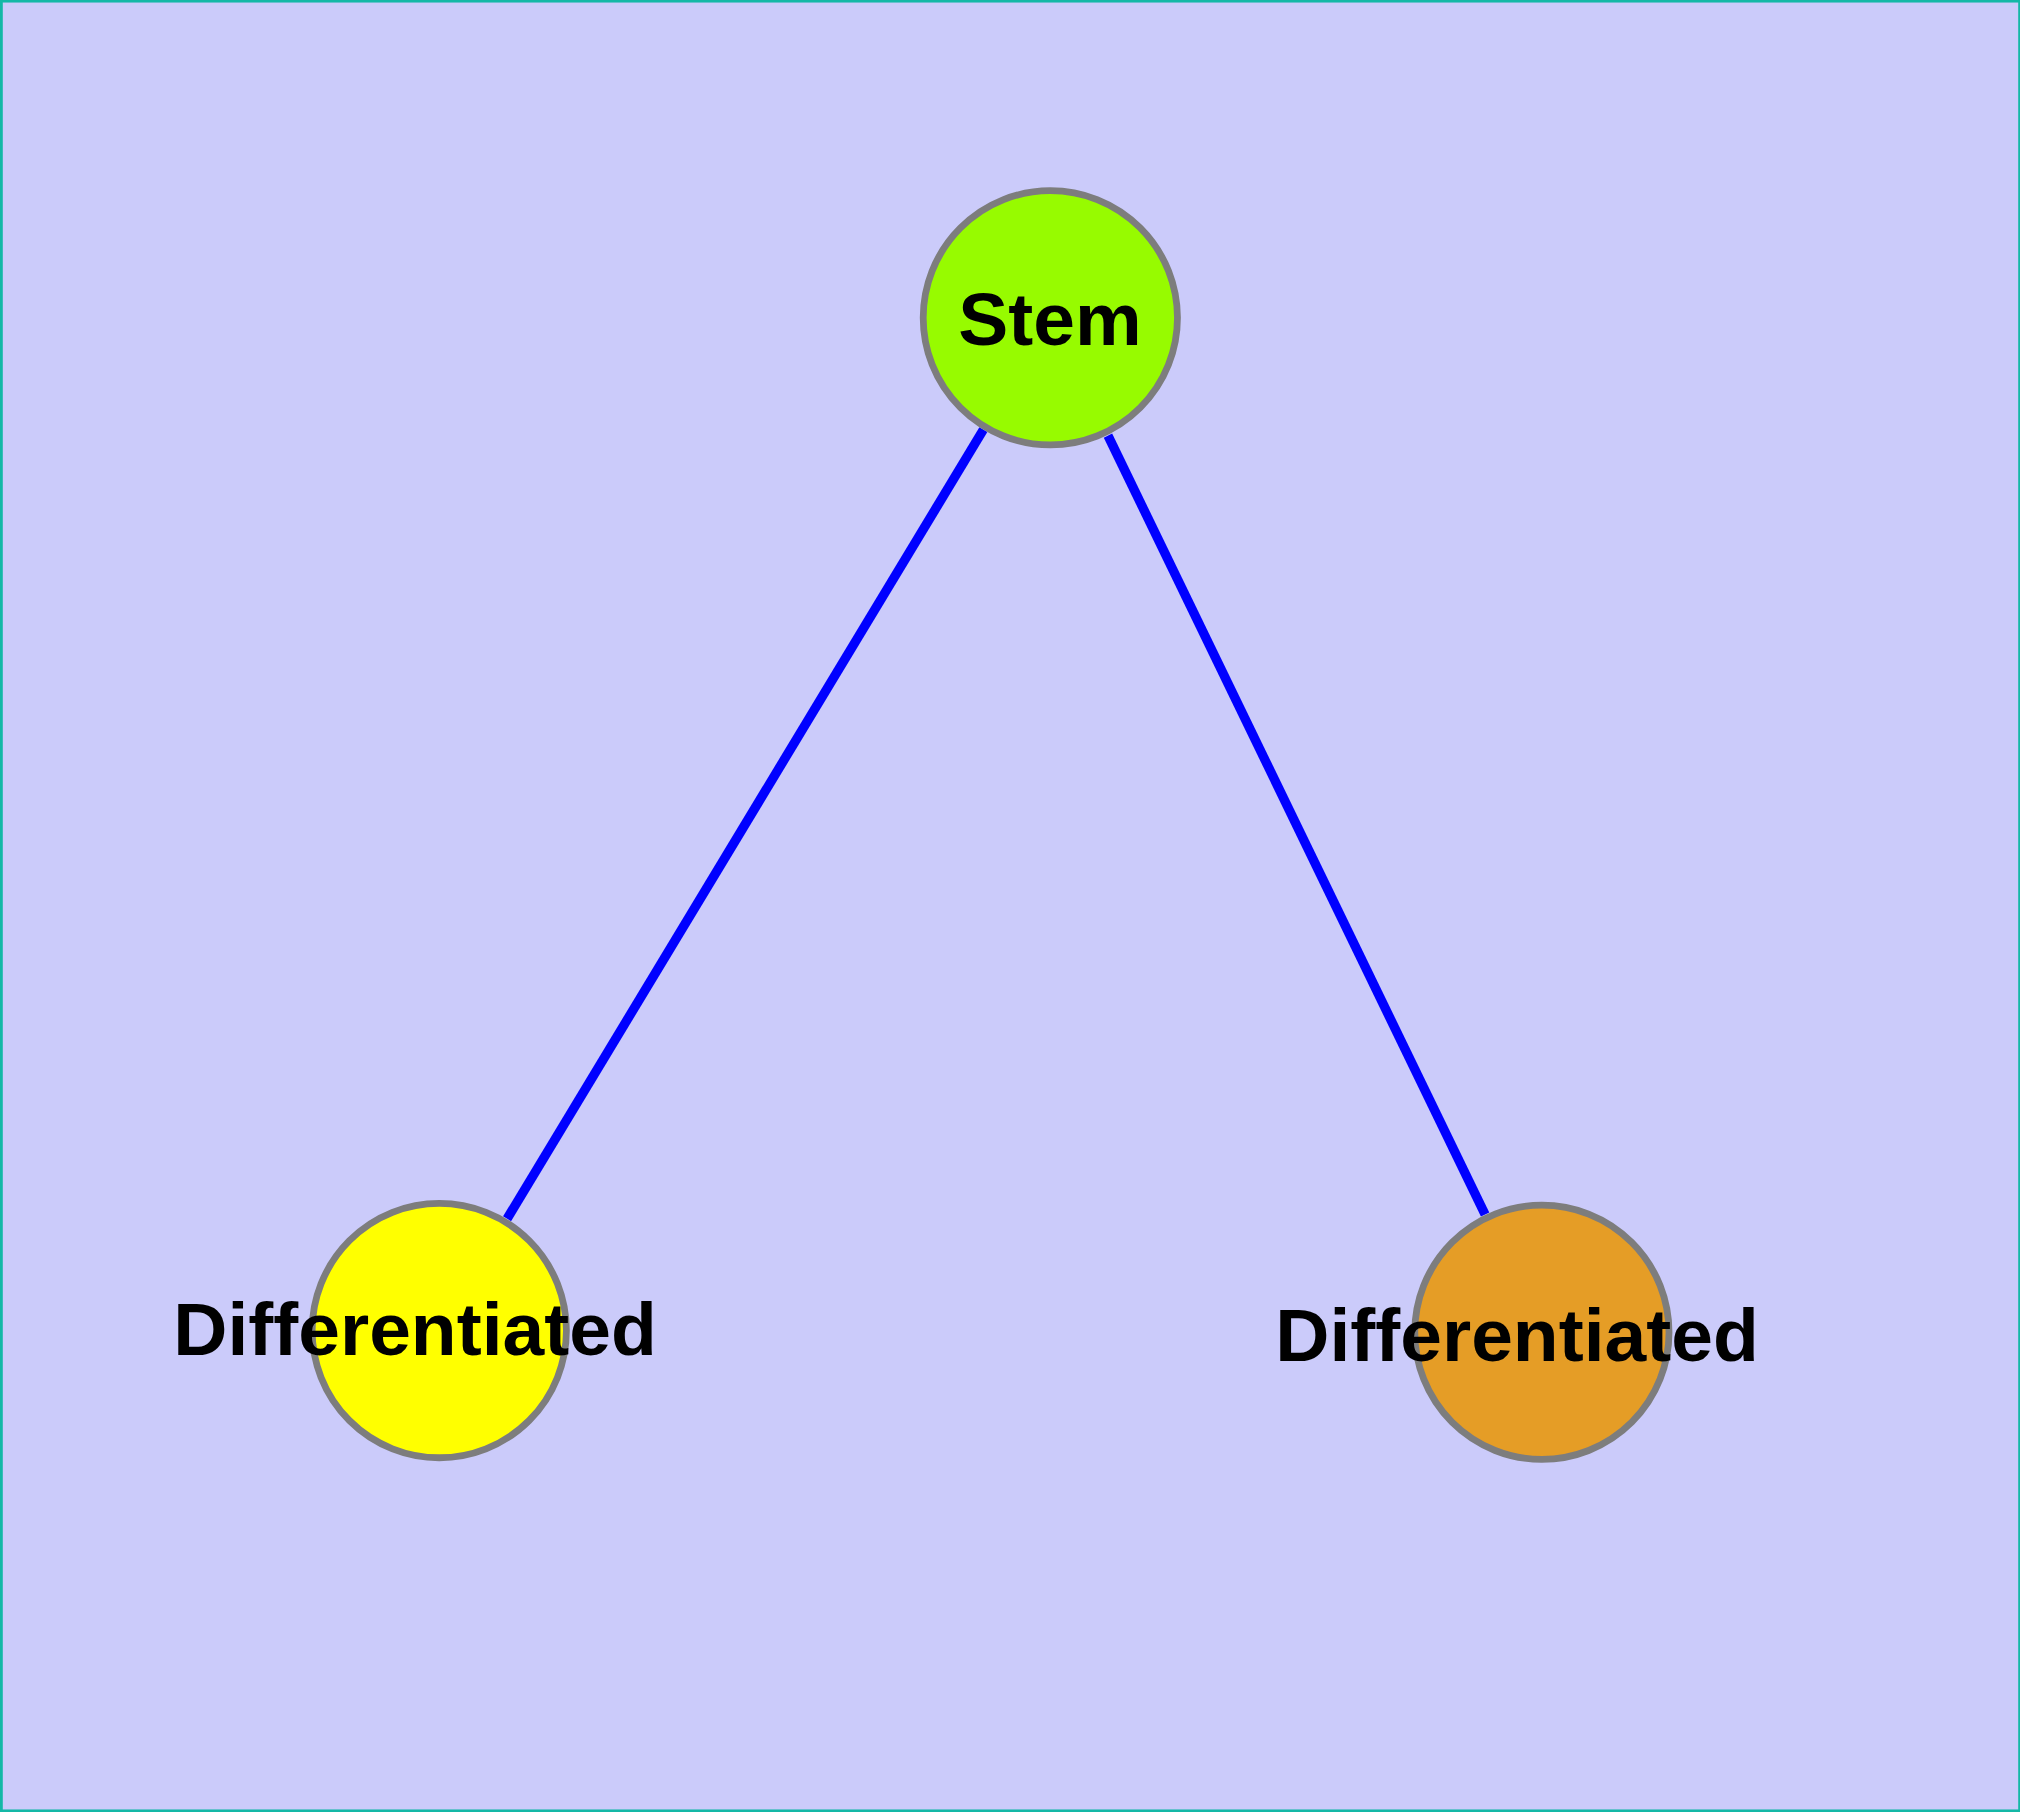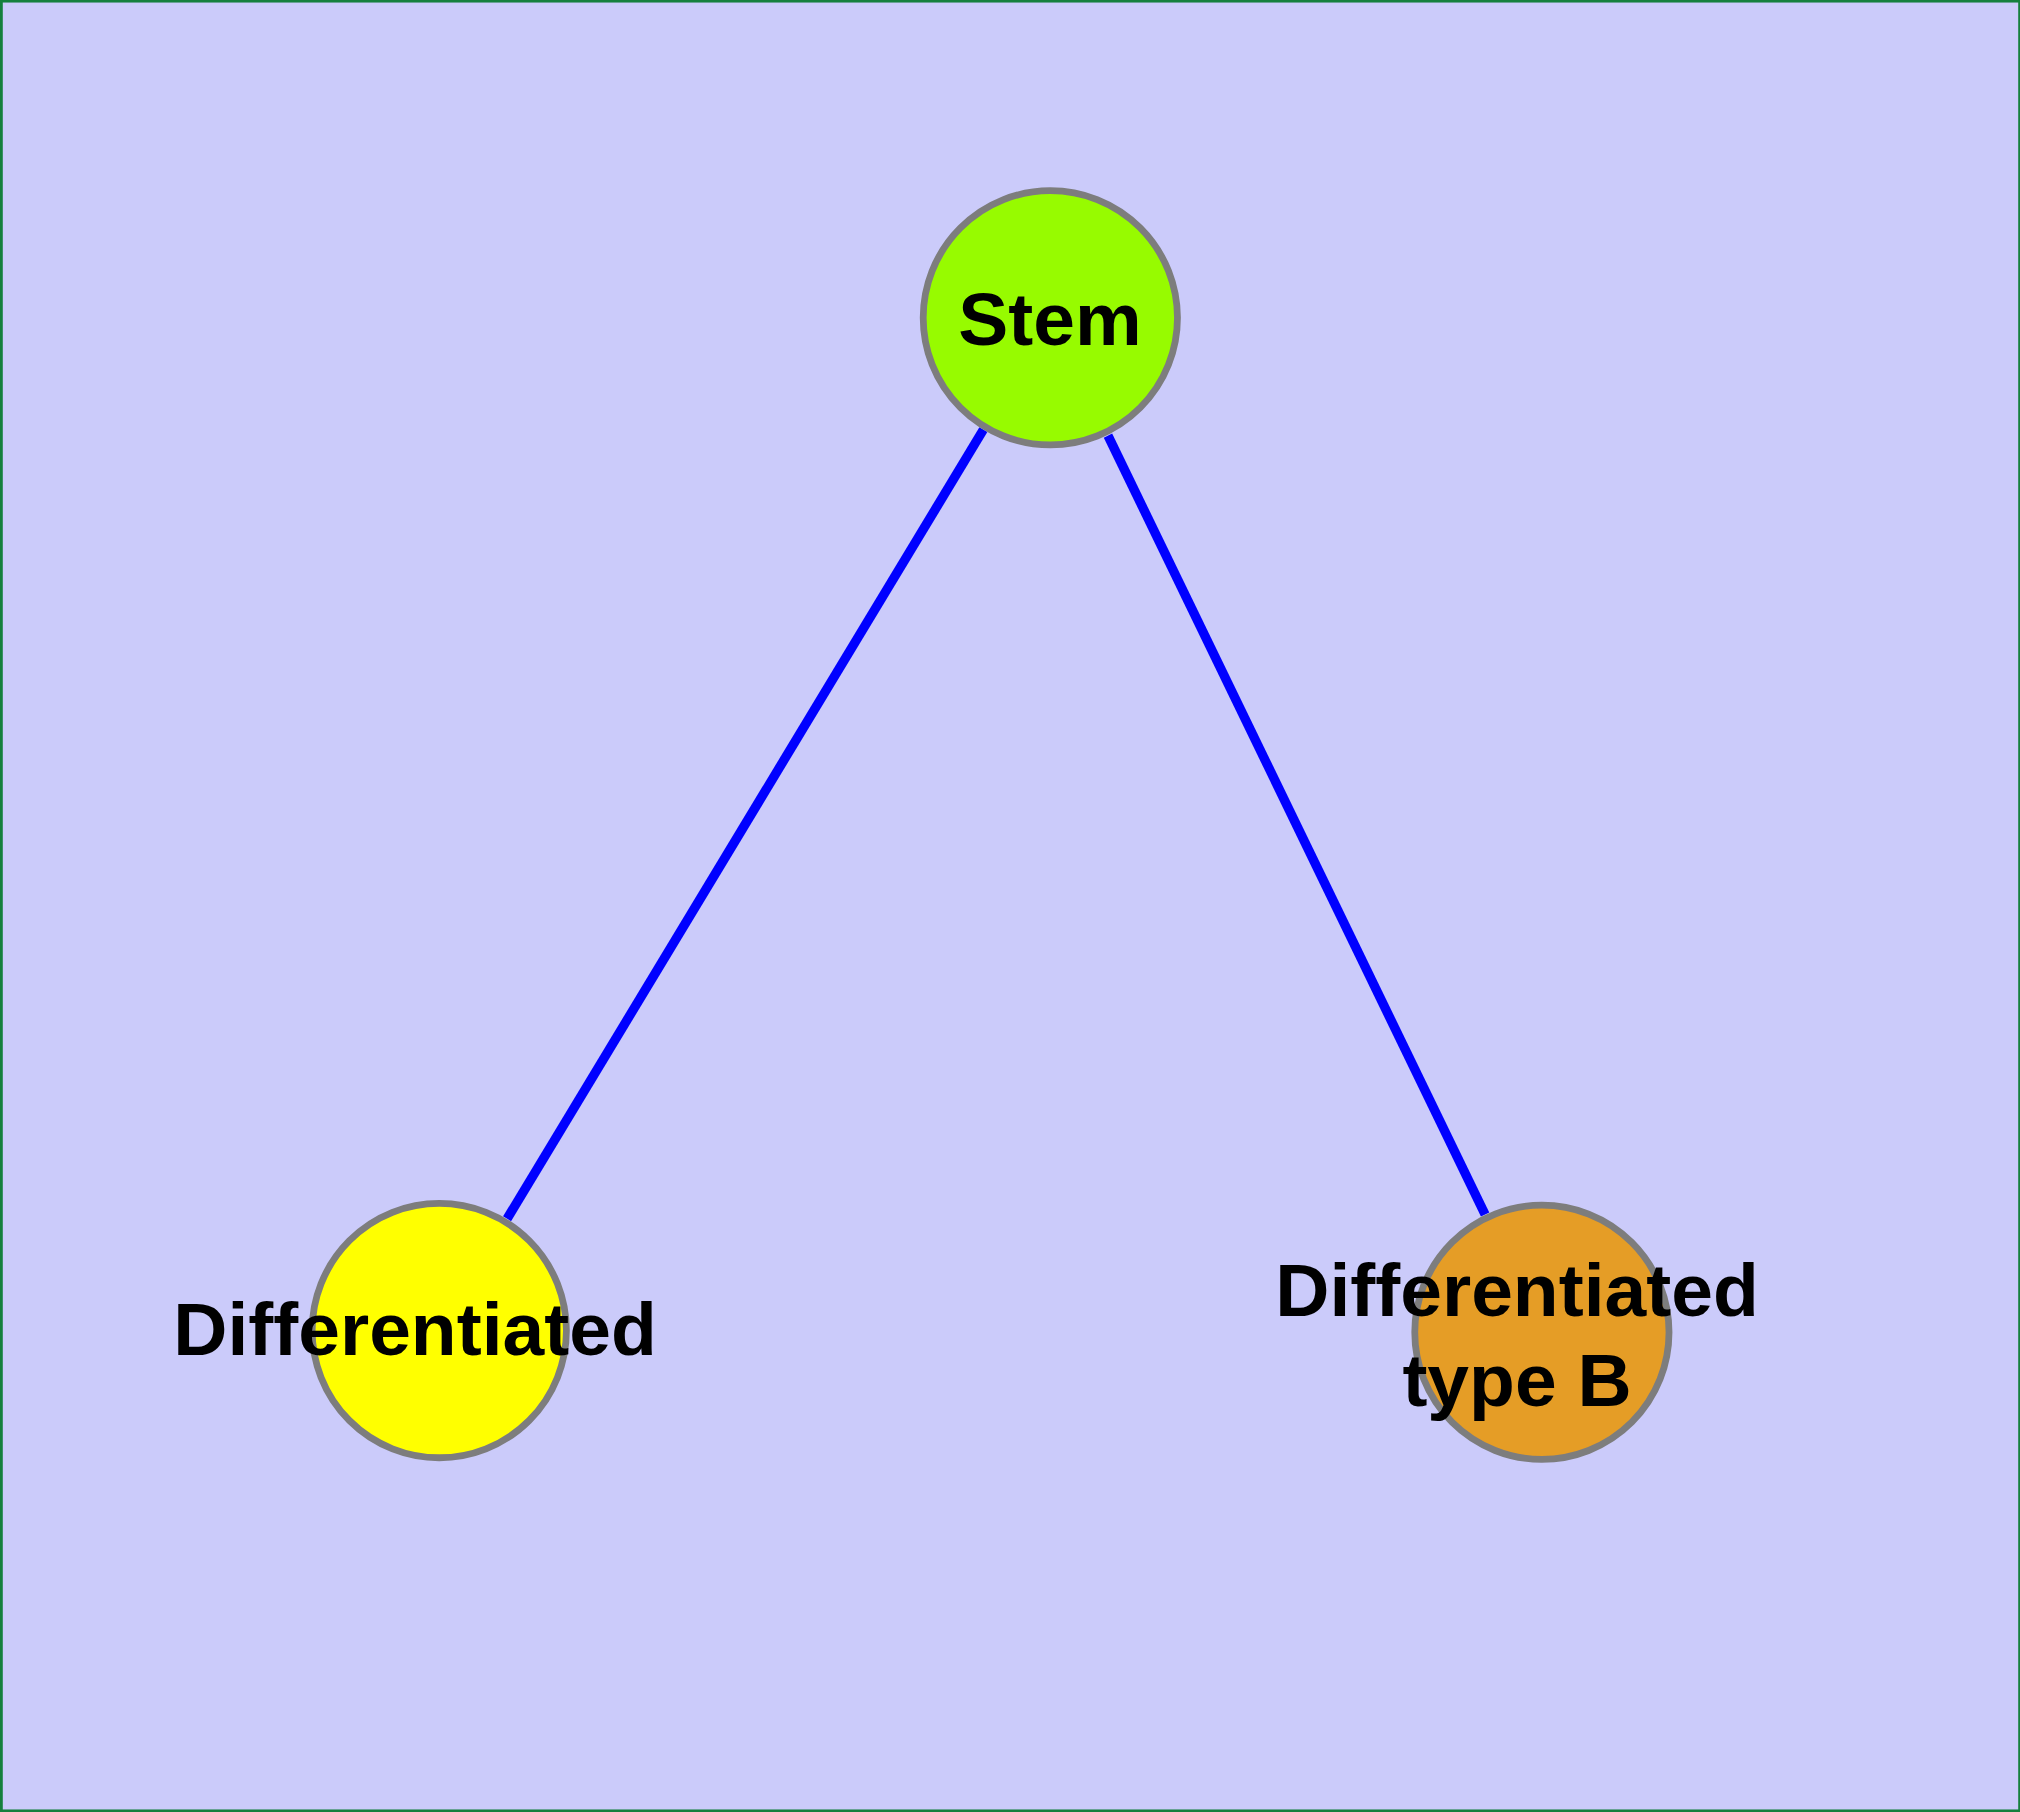--- a/index.html
+++ b/index.html
@@ -6,21 +6,21 @@
     margin: 0;
     padding: 0;
     background: #ffffff;
     font-family: "Liberation Sans", sans-serif;
   }
   .canvas {
     position: relative;
     width: 2021px;
     height: 1812px;
     overflow: hidden;
-    background: #15803d;
+    background: #14b8a6;
   }
   .graph-svg {
     position: absolute;
     left: 0;
     top: 0;
     display: block;
   }
   .node-label {
     position: absolute;
     transform: translate(-50%, -50%);
@@ -56,17 +56,16 @@
   <div class="node-label" style="left:1050px; top:319px;">
     <span class="line">Stem</span>
   </div>
 
   <div class="node-label" style="left:415px; top:1329px;">
     <span class="line">Differentiated</span>
   </div>
 
   <div class="node-label" style="left:1517px; top:1335px;">
     <span class="line">Differentiated</span>
-    <span class="line">type B</span>
   </div>
 
 </div>
 
 
 </body></html>

